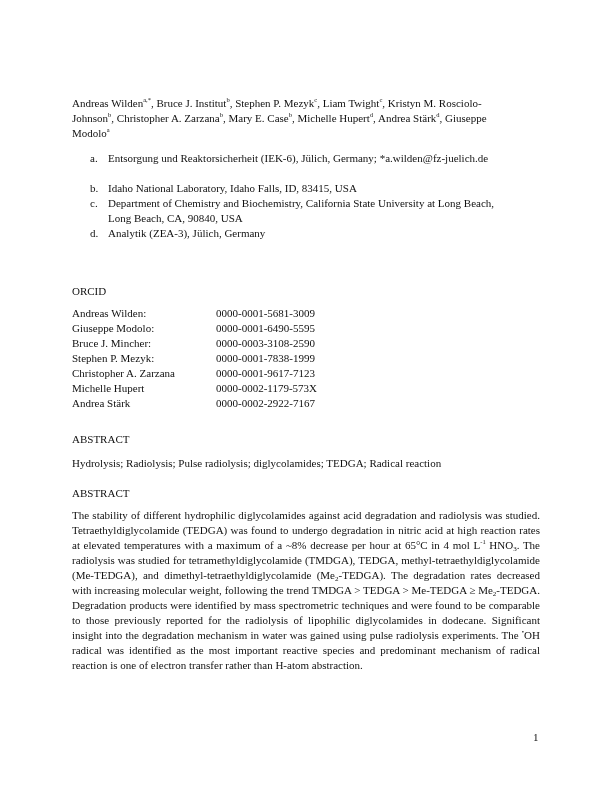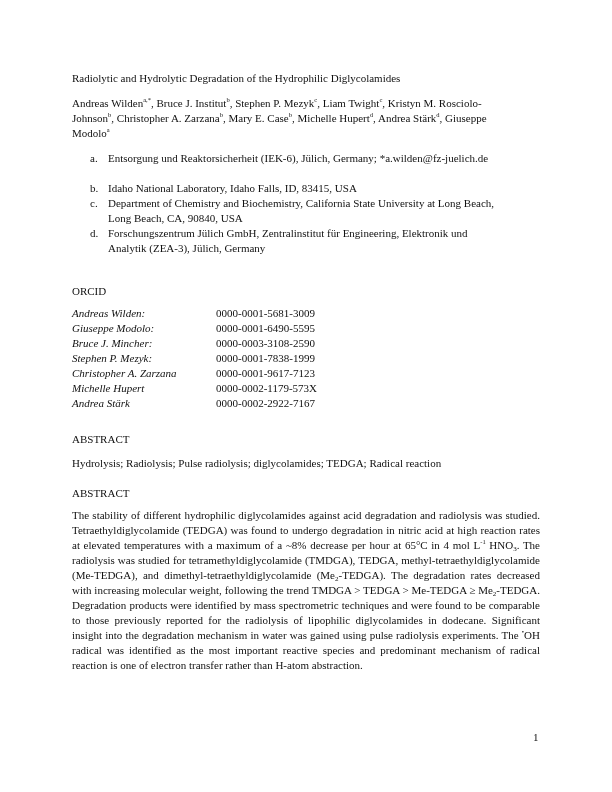--- a/index.html
+++ b/index.html
@@ -8,30 +8,29 @@
   .page { position: absolute; left: 0; top: 0; width: 612px; height: 792px; }
   .line { position: absolute; left: 72px; font-size: 11px; line-height: 14px; white-space: nowrap; }
   .just { position: absolute; left: 72px; width: 468px; font-size: 11px; line-height: 15px;
           text-align: justify; }
   sup { font-size: 6.5px; line-height: 0; vertical-align: 5px; }
   sub { font-size: 7px; line-height: 0; vertical-align: -2px; }
   .aff { position: absolute; left: 90px; font-size: 11px; line-height: 15px; }
   .aff .letter { position: absolute; left: 0; width: 16px; }
   .aff .txt { position: absolute; left: 18px; width: 430px; }
   .orcid-row { position: absolute; left: 72px; font-size: 11px; line-height: 14px; width: 300px; }
-  .orcid-row .name { position: absolute; left: 0; font-style: italic; }
+  .orcid-row .name { position: absolute; left: 0; }
   .orcid-row .id { position: absolute; left: 144px; }
   .pagenum { position: absolute; left: 533px; top: 731px; font-size: 11px; }
 </style>
 </head>
 <body>
 
 <div class="page">
 
-  <div class="line" style="top:71px;">Radiolytic and Hydrolytic Degradation of the Hydrophilic Diglycolamides</div>
 
   <div class="line" style="top:96px;"><span>Andreas Wilden</span><sup>a,*</sup><span>, Bruce J. Institut</span><sup>b</sup><span>, Stephen P. Mezyk</span><sup>c</sup><span>, Liam Twight</span><sup>c</sup><span>, Kristyn M. Rosciolo-</span></div>
 
   <div class="line" style="top:111px;"><span>Johnson</span><sup>b</sup><span>, Christopher A. Zarzana</span><sup>b</sup><span>, Mary E. Case</span><sup>b</sup><span>, Michelle Hupert</span><sup>d</sup><span>, Andrea Stärk</span><sup>d</sup><span>, Giuseppe</span></div>
 
   <div class="line" style="top:126px;"><span>Modolo</span><sup>a</sup></div>
 
   <div class="aff" style="top:151px;">
     <span class="letter">a.</span>
     <div class="txt">
@@ -47,21 +46,20 @@
   <div class="aff" style="top:196px;">
     <span class="letter">c.</span>
     <div class="txt">
       <div>Department of Chemistry and Biochemistry, California State University at Long Beach,</div>
       <div>Long Beach, CA, 90840, USA</div>
     </div>
   </div>
   <div class="aff" style="top:226px;">
     <span class="letter">d.</span>
     <div class="txt">
-      <div>Forschungszentrum Jülich GmbH, Zentralinstitut für Engineering, Elektronik und</div>
       <div>Analytik (ZEA-3), Jülich, Germany</div>
     </div>
   </div>
 
   <div class="line" style="top:284px;">ORCID</div>
   <div class="orcid-row" style="top:306px;">
     <span class="name">Andreas Wilden:</span>
     <span class="id">0000-0001-5681-3009</span>
   </div>
   <div class="orcid-row" style="top:321px;">

